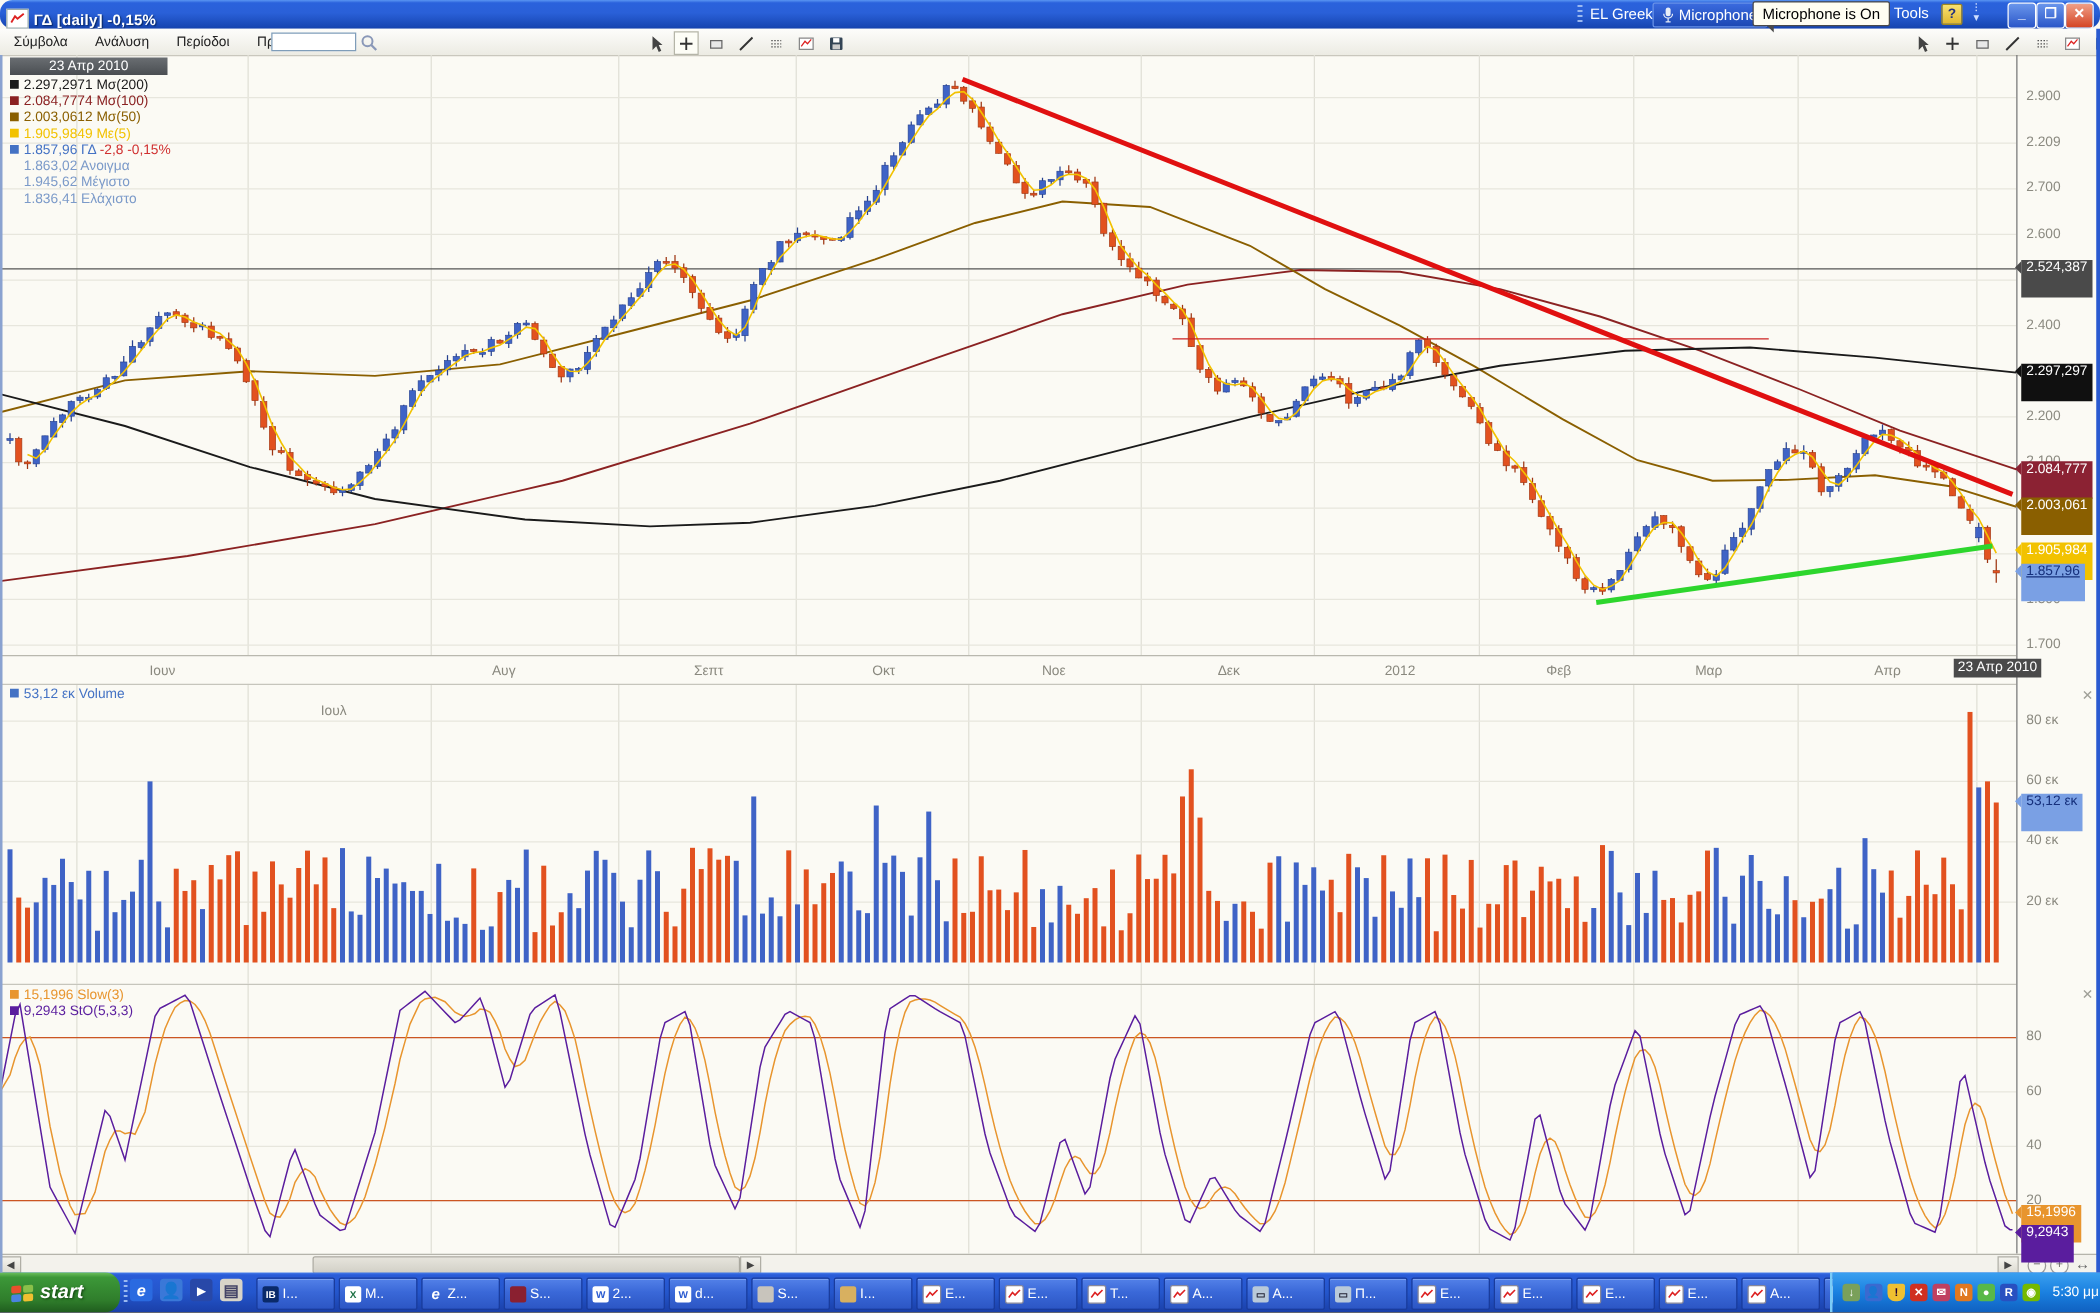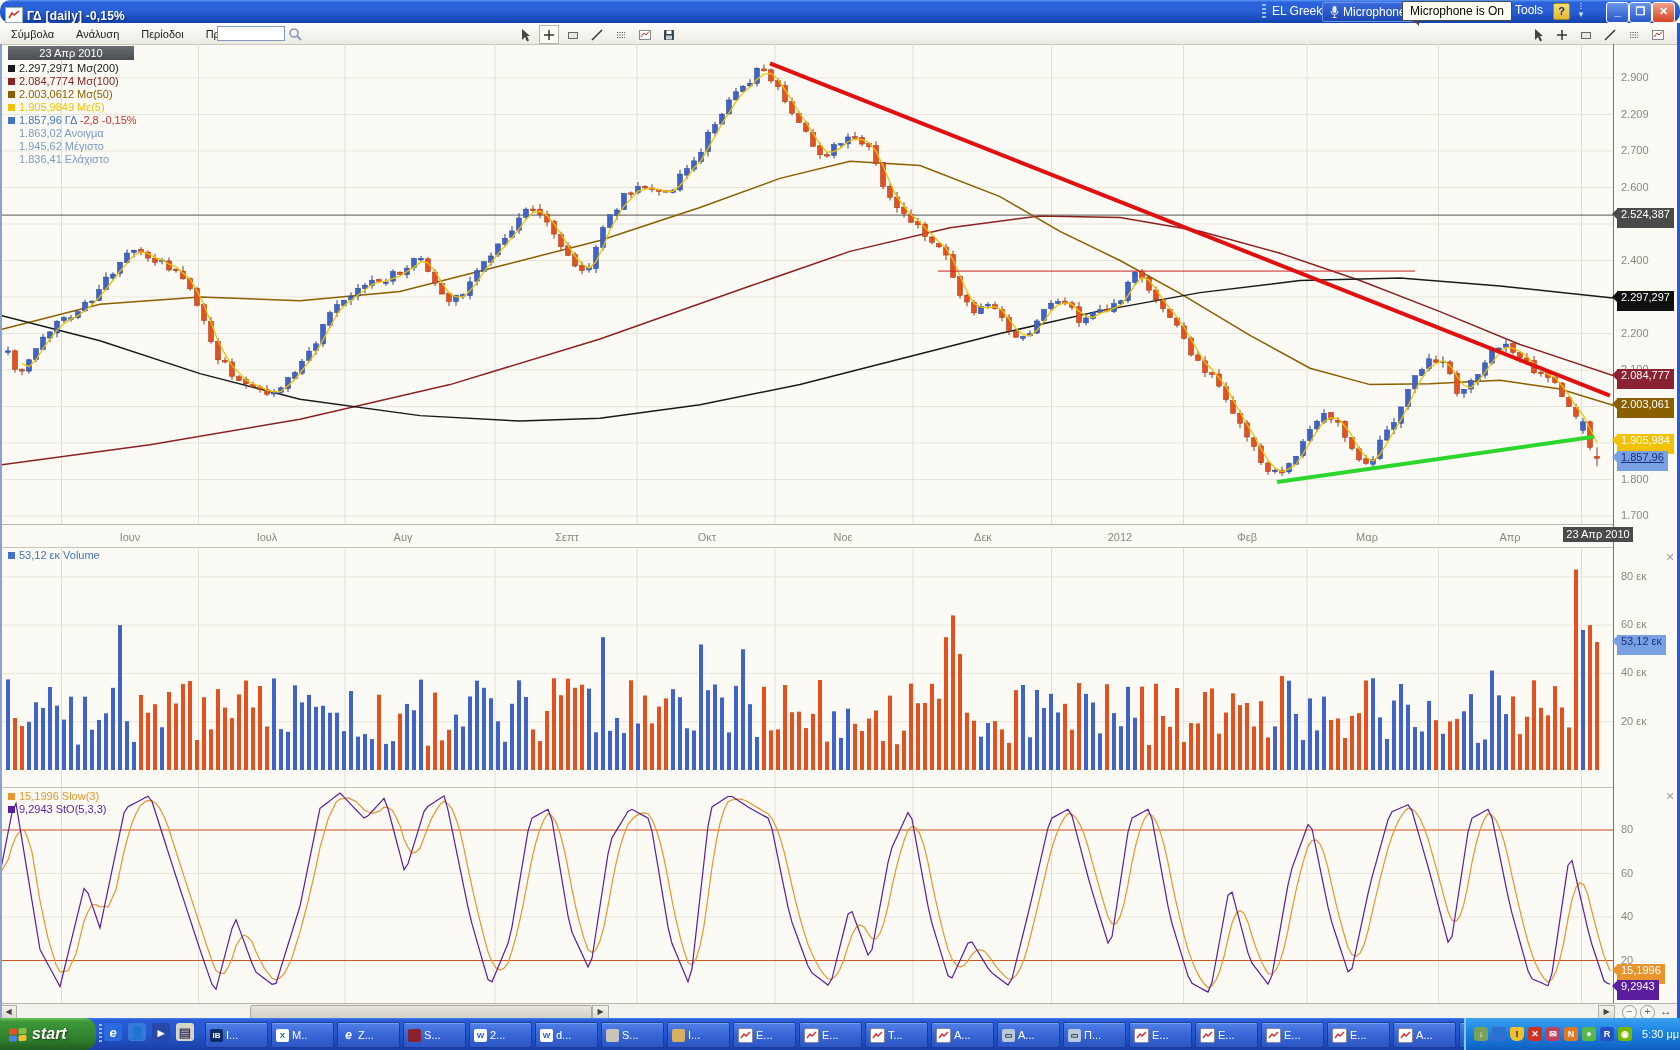--- a/index.html
+++ b/index.html
@@ -47,21 +47,21 @@
 
   
   .pane-svg{position:absolute;left:0;}
   #main-svg{top:44px;}
   #vol-svg{top:547px;}
   #stoch-svg{top:787px;}
   .sep{position:absolute;left:0;width:1613px;height:1px;background:#c6c5bc;}
   .axis-line{position:absolute;left:1613px;top:44px;width:1px;height:959px;background:#777;}
   .right-axis{position:absolute;left:0;top:0;width:1680px;height:1003px;pointer-events:none;}
   .axis-tick{position:absolute;left:1621px;color:#8b8a80;font-size:11px;}
-  .price-tag{position:absolute;left:1617px;height:20px;line-height:13px;padding:0 4px;font-size:11px;z-index:5;white-space:nowrap;}
+  .price-tag{position:absolute;left:1617px;height:30px;line-height:13px;padding:0 4px;font-size:11px;z-index:5;white-space:nowrap;}
   .tag-arrow{position:absolute;left:-5px;top:1px;width:0;height:0;
     border-top:5px solid transparent;border-bottom:5px solid transparent;border-right:5px solid #000;}
   .month-strip{position:absolute;left:0;top:524px;width:1613px;height:23px;border-top:1px solid #b9b8ae;}
   .month-label{position:absolute;top:6px;width:48px;text-align:center;color:#8a897f;font-size:11px;}
   .date-tag{position:absolute;left:1563px;top:527px;width:70px;height:15px;line-height:15px;background:#4a4a4a;
     color:#fff;text-align:center;font-size:11px;z-index:6;}
   .legend{position:absolute;left:8px;top:46px;z-index:4;}
   .legend-date{width:126px;height:14px;line-height:14px;background:linear-gradient(#6a6e72,#4a4e52);
     color:#fff;text-align:center;margin-bottom:2px;}
   .legend-row{height:13px;line-height:13px;white-space:nowrap;}
@@ -723,21 +723,21 @@
       <rect x="1587.5" y="377.83" width="5" height="25.55000000000001" fill="#e2511f" stroke="#9e3512" stroke-width="0.5"></rect>
       <line x1="1597" y1="403.38" x2="1597" y2="422.21034999999995" stroke="#9e3512"></line>
       <rect x="1594.5" y="412.4977" width="5" height="1.8468999999999482" fill="#e2511f" stroke="#9e3512" stroke-width="0.5"></rect>
       <polyline points="22,319.6863011536623 29,322.6706370861859 36,315.7214643559801 43,304.5291806009381 50,295.22055614241395 57,286.0652165976477 64,279.60354132262364 71,274.92039696718564 78,271.7380668906402 85,266.5646597076177 92,260.9774311551731 99,253.62216258673624 106,245.23656340784393 113,236.25249375375918 120,227.14602673987858 127,219.14191988305188 134,211.1940501729492 141,207.86998584219253 148,209.55503700628572 155,213.55818475252016 162,216.13154783481733 169,220.08386293022892 176,222.7267532664102 183,229.00833711967803 190,235.28341671780683 197,247.01696498862773 204,260.90316344994426 211,278.5564630045276 218,296.7083833553456 225,310.1887743056037 232,321.68799421207046 239,328.5904876158044 246,336.1939799225423 253,339.720339187365 260,342.5824330091879 267,346.07878798156355 274,347.7877772010304 281,347.3402852267772 288,341.80460147563366 295,335.33739943044884 302,326.49088323996097 309,317.66687444034966 316,308.09681376771067 323,295.85626085904426 330,282.9847762218676 337,269.9143250732652 344,261.8382436458021 351,256.3906427680638 358,250.98186938269063 365,245.92802520934492 372,240.60064213123908 379,238.22564847793805 386,237.14355230488619 393,234.2966894686985 400,232.06049170909074 407,227.47312937469417 414,223.12925106585956 421,217.75843975068946 428,218.87562501717736 435,227.01942973870229 442,238.90508621813728 449,248.91156480777272 456,252.9607243333311 463,253.15239180915057 470,246.58470958048173 477,238.42826841684683 484,227.44326930931769 491,218.8180060594126 498,209.86392089352012 505,202.02143476273864 512,193.6885572497423 519,185.05306924204967 526,175.37609505118175 533,168.43053083882666 540,167.25478143458255 547,171.54178148146093 554,179.53791604463316 561,190.26726852516643 568,201.40956979565323 575,212.04355256468685 582,220.04672595147974 589,224.10641857874884 596,217.84910027772187 603,203.48419553940184 610,185.87255724035202 617,173.458944400521 624,162.03414612898604 631,154.94439849416725 638,147.13525047728487 645,145.1537538989447 652,143.85153938484376 659,145.53196905682796 666,147.09619159179738 673,147.2657721971534 680,141.4191096085962 687,133.62742616991207 694,123.86667538831637 701,116.58143681056578 708,104.41767300353385 715,92.34969003179737 722,79.65869550074976 729,68.91775217593647 736,57.97763227614574 743,48.72816545908644 750,43.132321655818515 757,35.275354118378154 764,30.100482822912156 771,29.357283799067815 778,35.50118188442357 785,45.76738324491612 792,56.517282095340335 799,68.50930224826254 806,78.37889703767374 813,89.42888522925159 820,100.13759485406496 827,108.17454621601341 834,107.58200289955057 841,103.83908730073831 848,97.70213268499923 855,95.42319936227578 862,95.58097894241001 869,98.77060747728397 876,107.35442310768714 883,121.56247650620803 890,138.49421256488426 897,153.2602688443489 904,162.23580635484188 911,170.5731766451709 918,176.24996834643488 925,183.87618009537678 932,190.5377627012816 939,197.88605463611268 946,204.0864172367379 953,215.75525946193375 960,231.93346723909488 967,247.5855737887189 974,259.42953397342626 981,263.142663640799 988,263.9694339996773 995,262.56371159113013 1002,266.27012279157526 1009,274.9315011315752 1016,284.4439267859266 1023,290.7227248017832 1030,291.8043035647376 1037,286.38372357252274 1044,277.3813226456869 1051,267.22965587486937 1058,260.77580761840875 1065,258.8995185013705 1072,260.1962948334444 1079,267.17165565309114 1086,271.86894500573794 1093,273.6703781347825 1100,269.43639903451214 1107,267.1238949709623 1114,264.15158600547045 1121,261.14454335367 1128,251.53046728023023 1135,240.99018954374202 1142,233.3905386847 1149,236.05510437032632 1156,245.32189445410856 1163,255.5766109719251 1170,264.69241660420784 1177,273.1287121401572 1184,282.98576980923303 1191,295.45422932992386 1198,307.2309292193099 1205,318.6685093253602 1212,325.21688642587515 1219,333.7448386752575 1226,342.7189497719768 1233,355.61924212853637 1240,368.01238132096734 1247,380.4716740236763 1254,391.5371608989645 1261,404.6994273700658 1268,416.2374614217784 1275,424.1423185114355 1282,427.5682926863141 1289,424.88914759746336 1296,420.2539445761208 1303,409.83334915761833 1310,398.4830989247778 1317,386.80117278444175 1324,377.3679785154325 1331,373.9937834668594 1338,374.3055206869636 1345,382.2277674396109 1352,391.961865552489 1359,404.51902740337266 1366,413.2985438824414 1373,416.9287298575261 1380,410.33914769665336 1387,399.15869499120333 1394,386.86401255392565 1401,375.83095947097985 1408,362.30609100425 1415,346.6751620874709 1422,334.1845673552672 1429,323.9889373627957 1436,319.5577985510975 1443,316.78431531766427 1450,321.74927393790114 1457,332.1248724615335 1464,341.50556713855116 1471,343.77808372242373 1478,337.48421620629745 1485,328.6854348335892 1492,318.5903217266107 1499,309.7193719891222 1506,303.45620916709 1513,304.1558706464276 1520,307.3947800027083 1527,312.8446665520802 1534,319.6576382877026 1541,324.74813835157386 1548,330.4585936214392 1555,333.68812833007325 1562,341.59652247465436 1569,351.2293602213202 1576,362.500489696227 1583,370.8754574809503 1590,384.5046073914071 1597,398.51820000000004 " fill="none" stroke="#f2c200" stroke-width="1.3"></polyline>
       <line x1="938" y1="227.085" x2="1415" y2="227.085" stroke="#cc2222"></line>
       <line x1="770" y1="19.4" x2="1610" y2="351.55" stroke="#e01010" stroke-width="4"></line>
       <line x1="1277" y1="438.055" x2="1594" y2="392.795" stroke="#2dd62d" stroke-width="4"></line>
     </svg>
   <div class="month-strip" id="month-strip">
       <div class="month-label" style="left: 106px;">Ιουν</div>
-      <div class="month-label" style="left: 243px;">Ιουλ</div>
+      <div class="month-label" style="left: 243px; margin-top: 32px;">Ιουλ</div>
       <div class="month-label" style="left: 379px; text-align: center;">Αυγ</div>
       <div class="month-label" style="left: 543px;">Σεπτ</div>
       <div class="month-label" style="left: 683px;">Οκτ</div>
       <div class="month-label" style="left: 819px;">Νοε</div>
       <div class="month-label" style="left: 959px;">Δεκ</div>
       <div class="month-label" style="left: 1096px;">2012</div>
       <div class="month-label" style="left: 1223px;">Φεβ</div>
       <div class="month-label" style="left: 1343px;">Μαρ</div>
       <div class="month-label" style="left: 1486px;">Απρ</div>
     </div>

